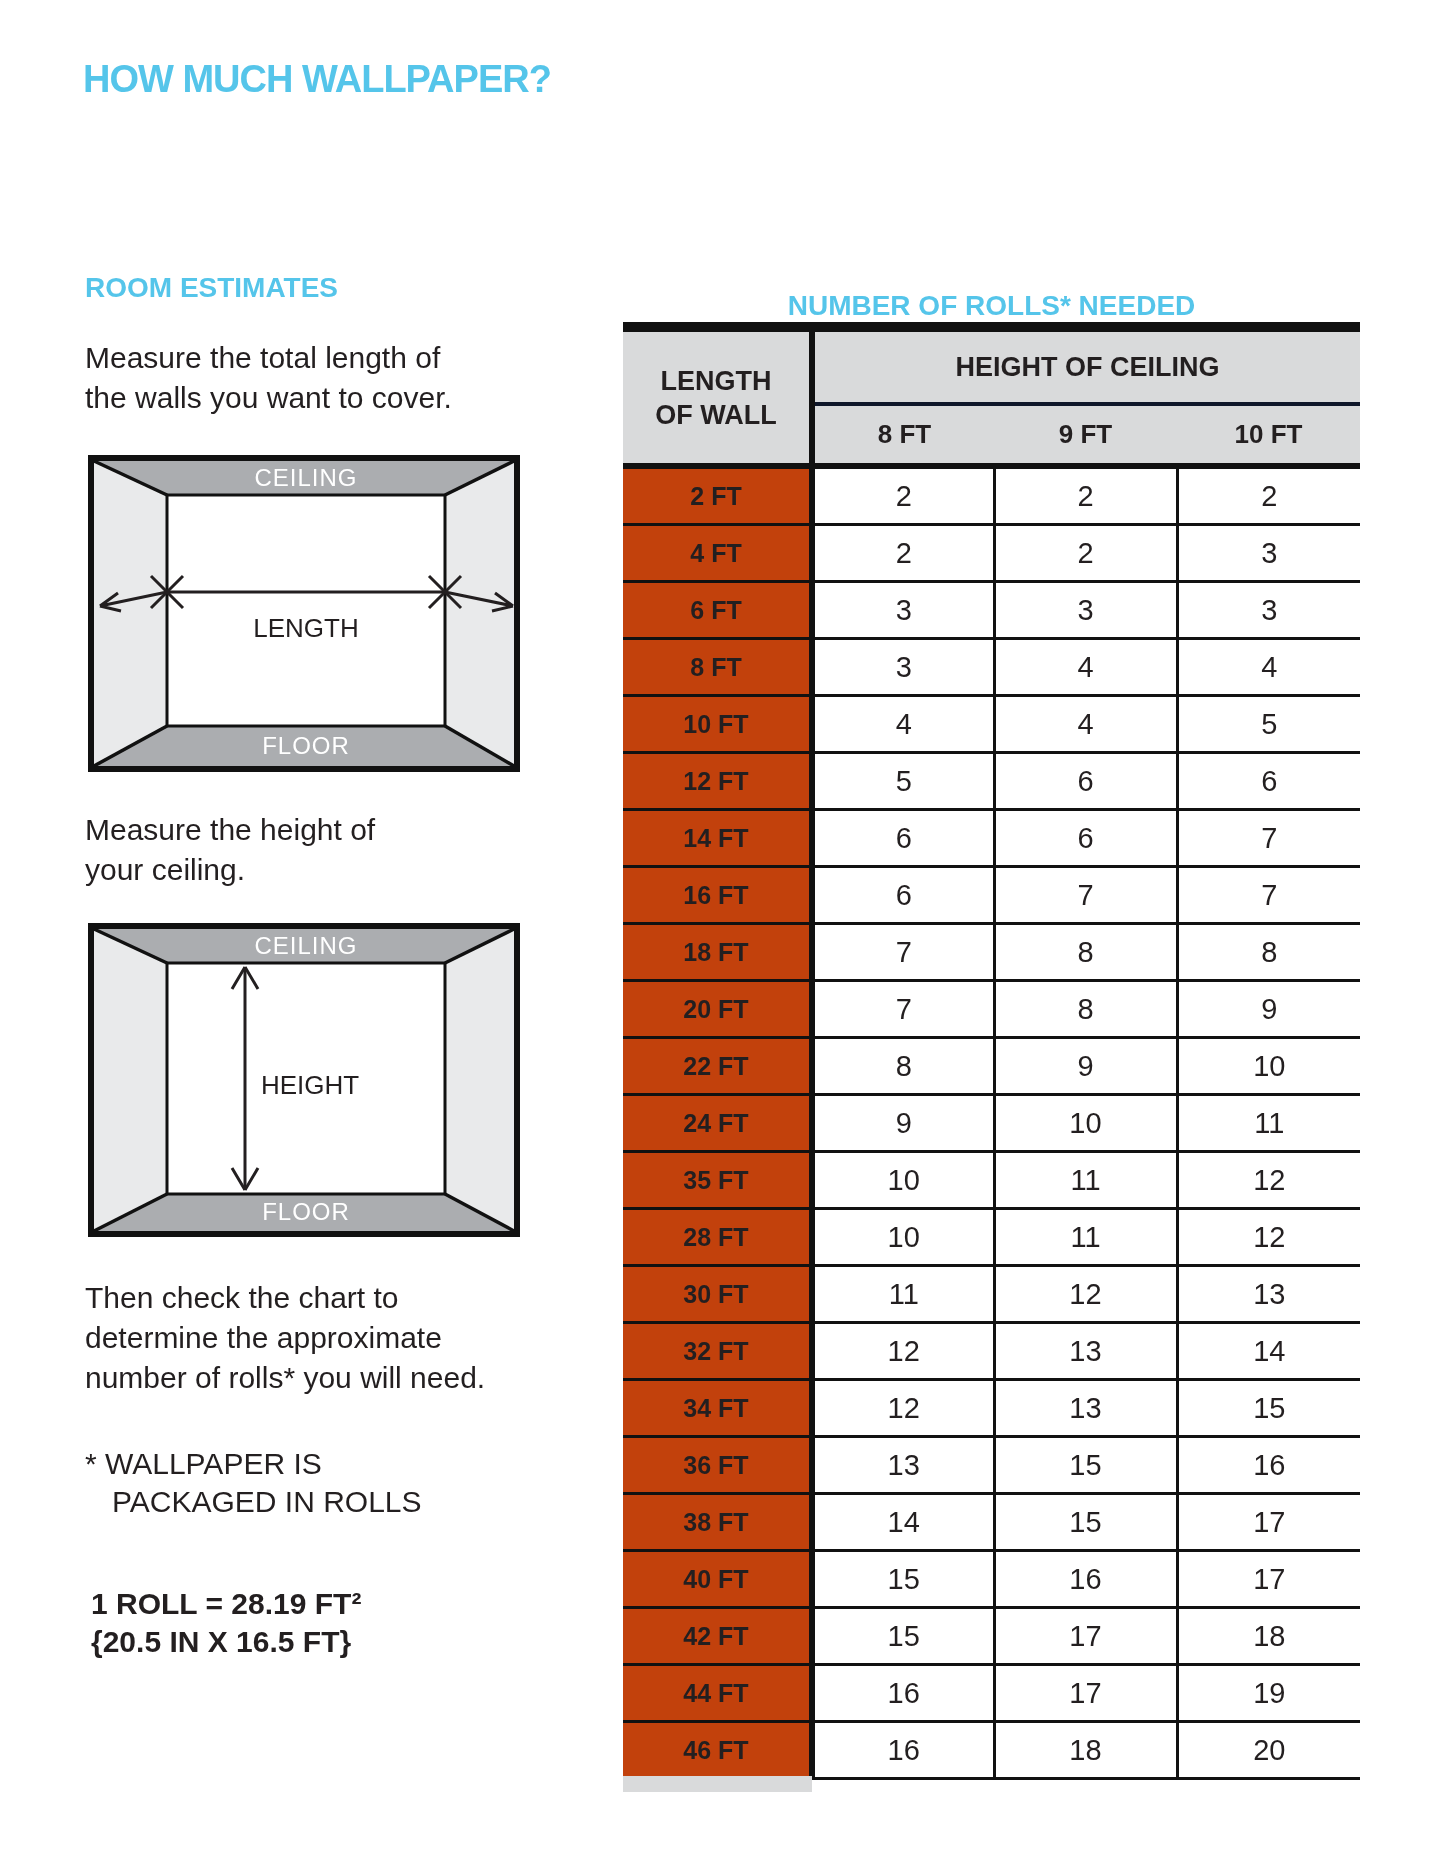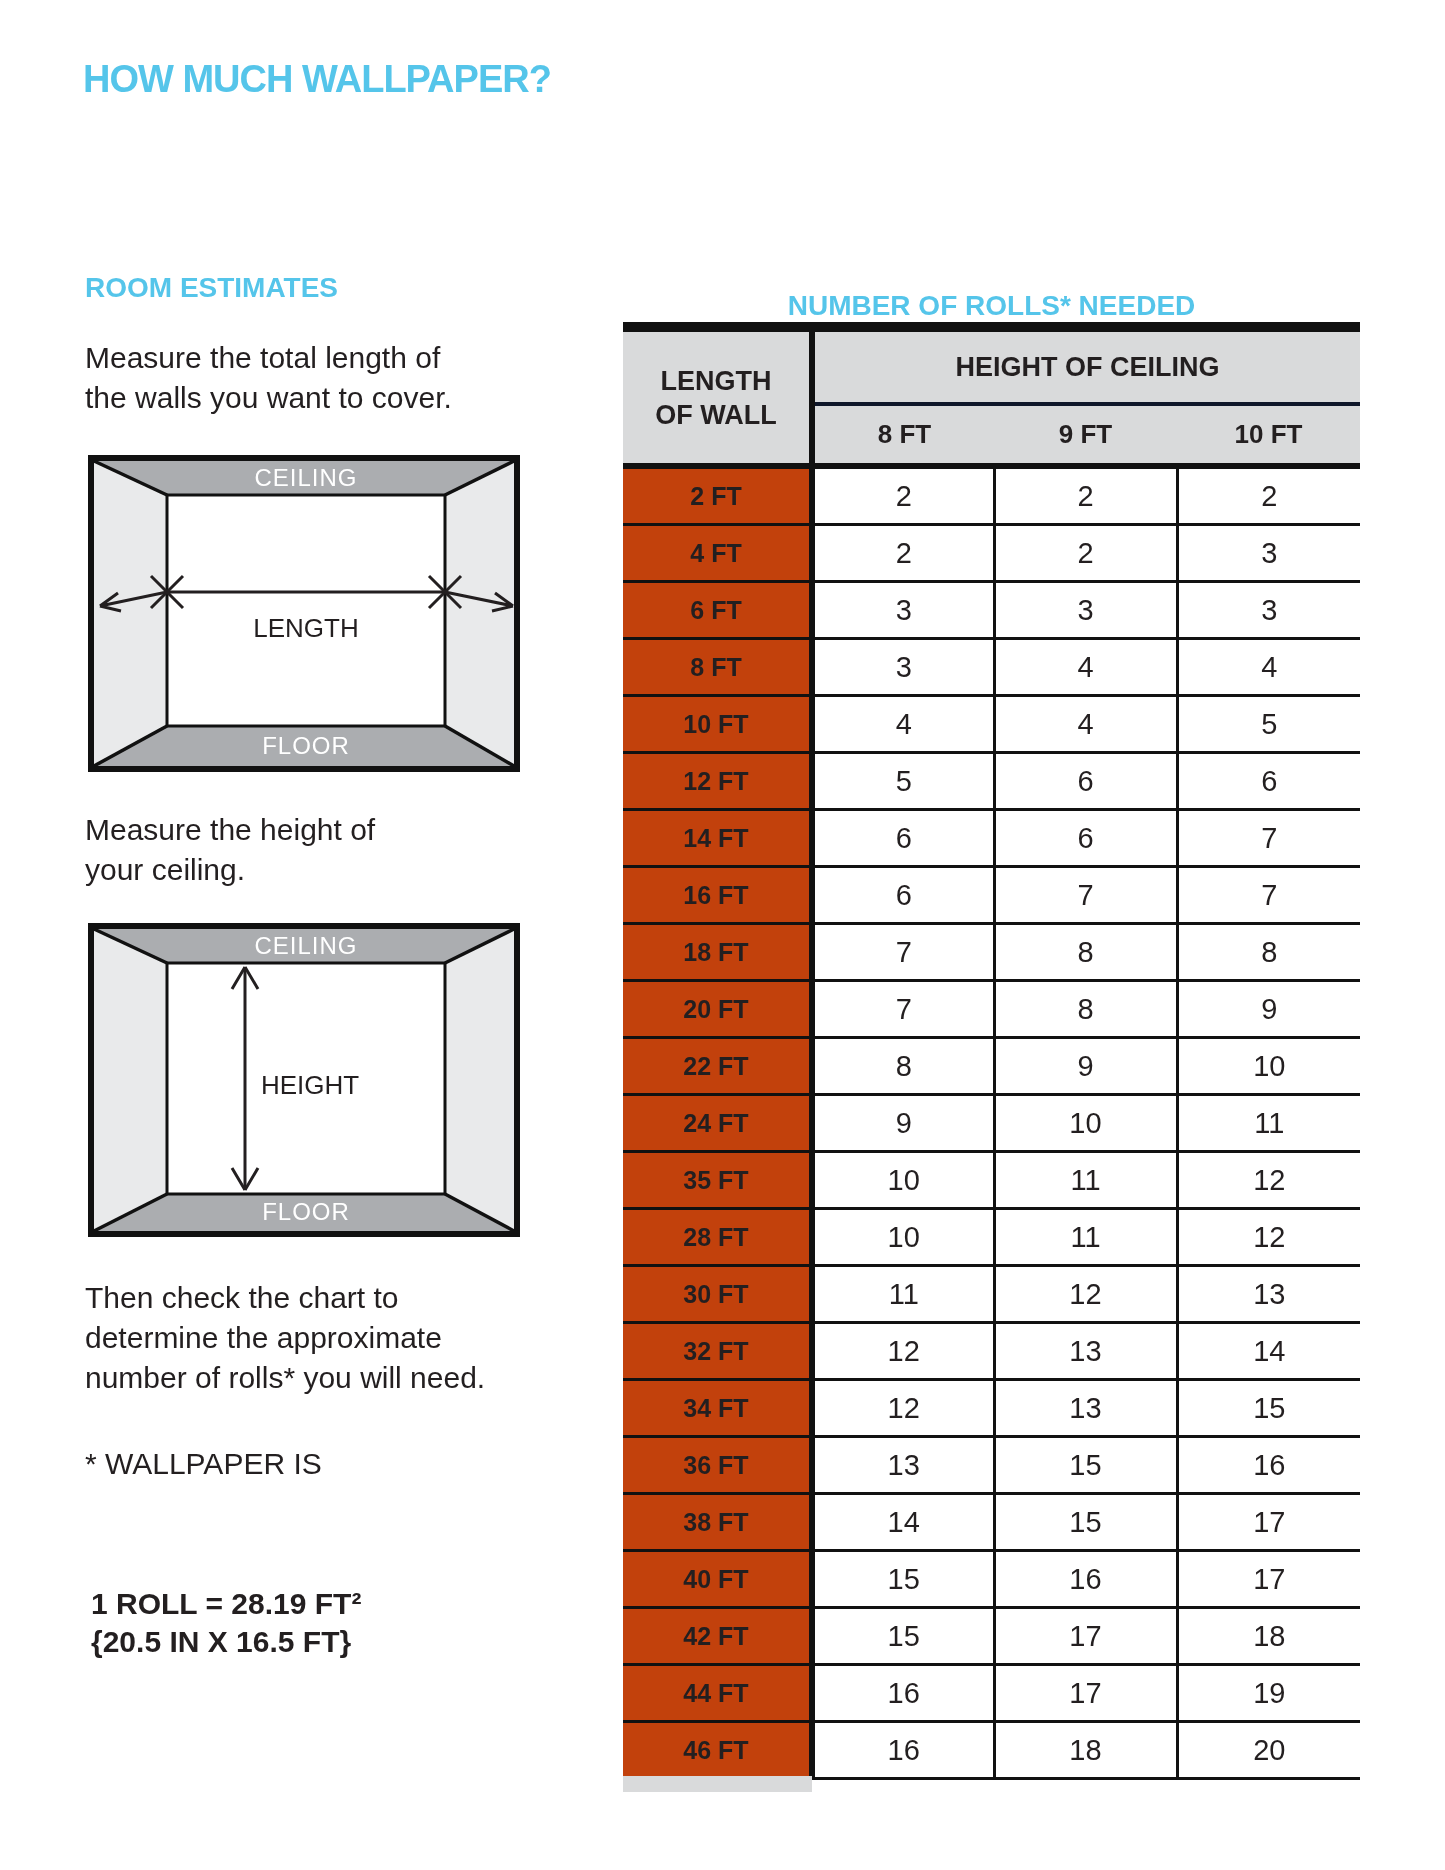--- a/index.html
+++ b/index.html
@@ -122,20 +122,21 @@
   <text class="room-label" x="218" y="297" text-anchor="middle">FLOOR</text>
   <text class="dim-label" x="222" y="171" text-anchor="middle">HEIGHT</text>
 </svg>
 
 <div class="abs para p3">Then check the chart to
 determine the approximate
 number of rolls* you will need.</div>
 
 <div class="abs footnote">
   <div class="l1">* WALLPAPER IS</div>
+  <div class="l2">PACKAGED IN ROLLS</div>
 </div>
 
 <div class="abs rollinfo">1 ROLL = 28.19 FT²
 {20.5 IN X 16.5 FT}</div>
 
 <div class="abs table-wrap">
   <div class="topbar"></div>
   <table class="rolls">
     <colgroup>
         <col style="width:189px">

